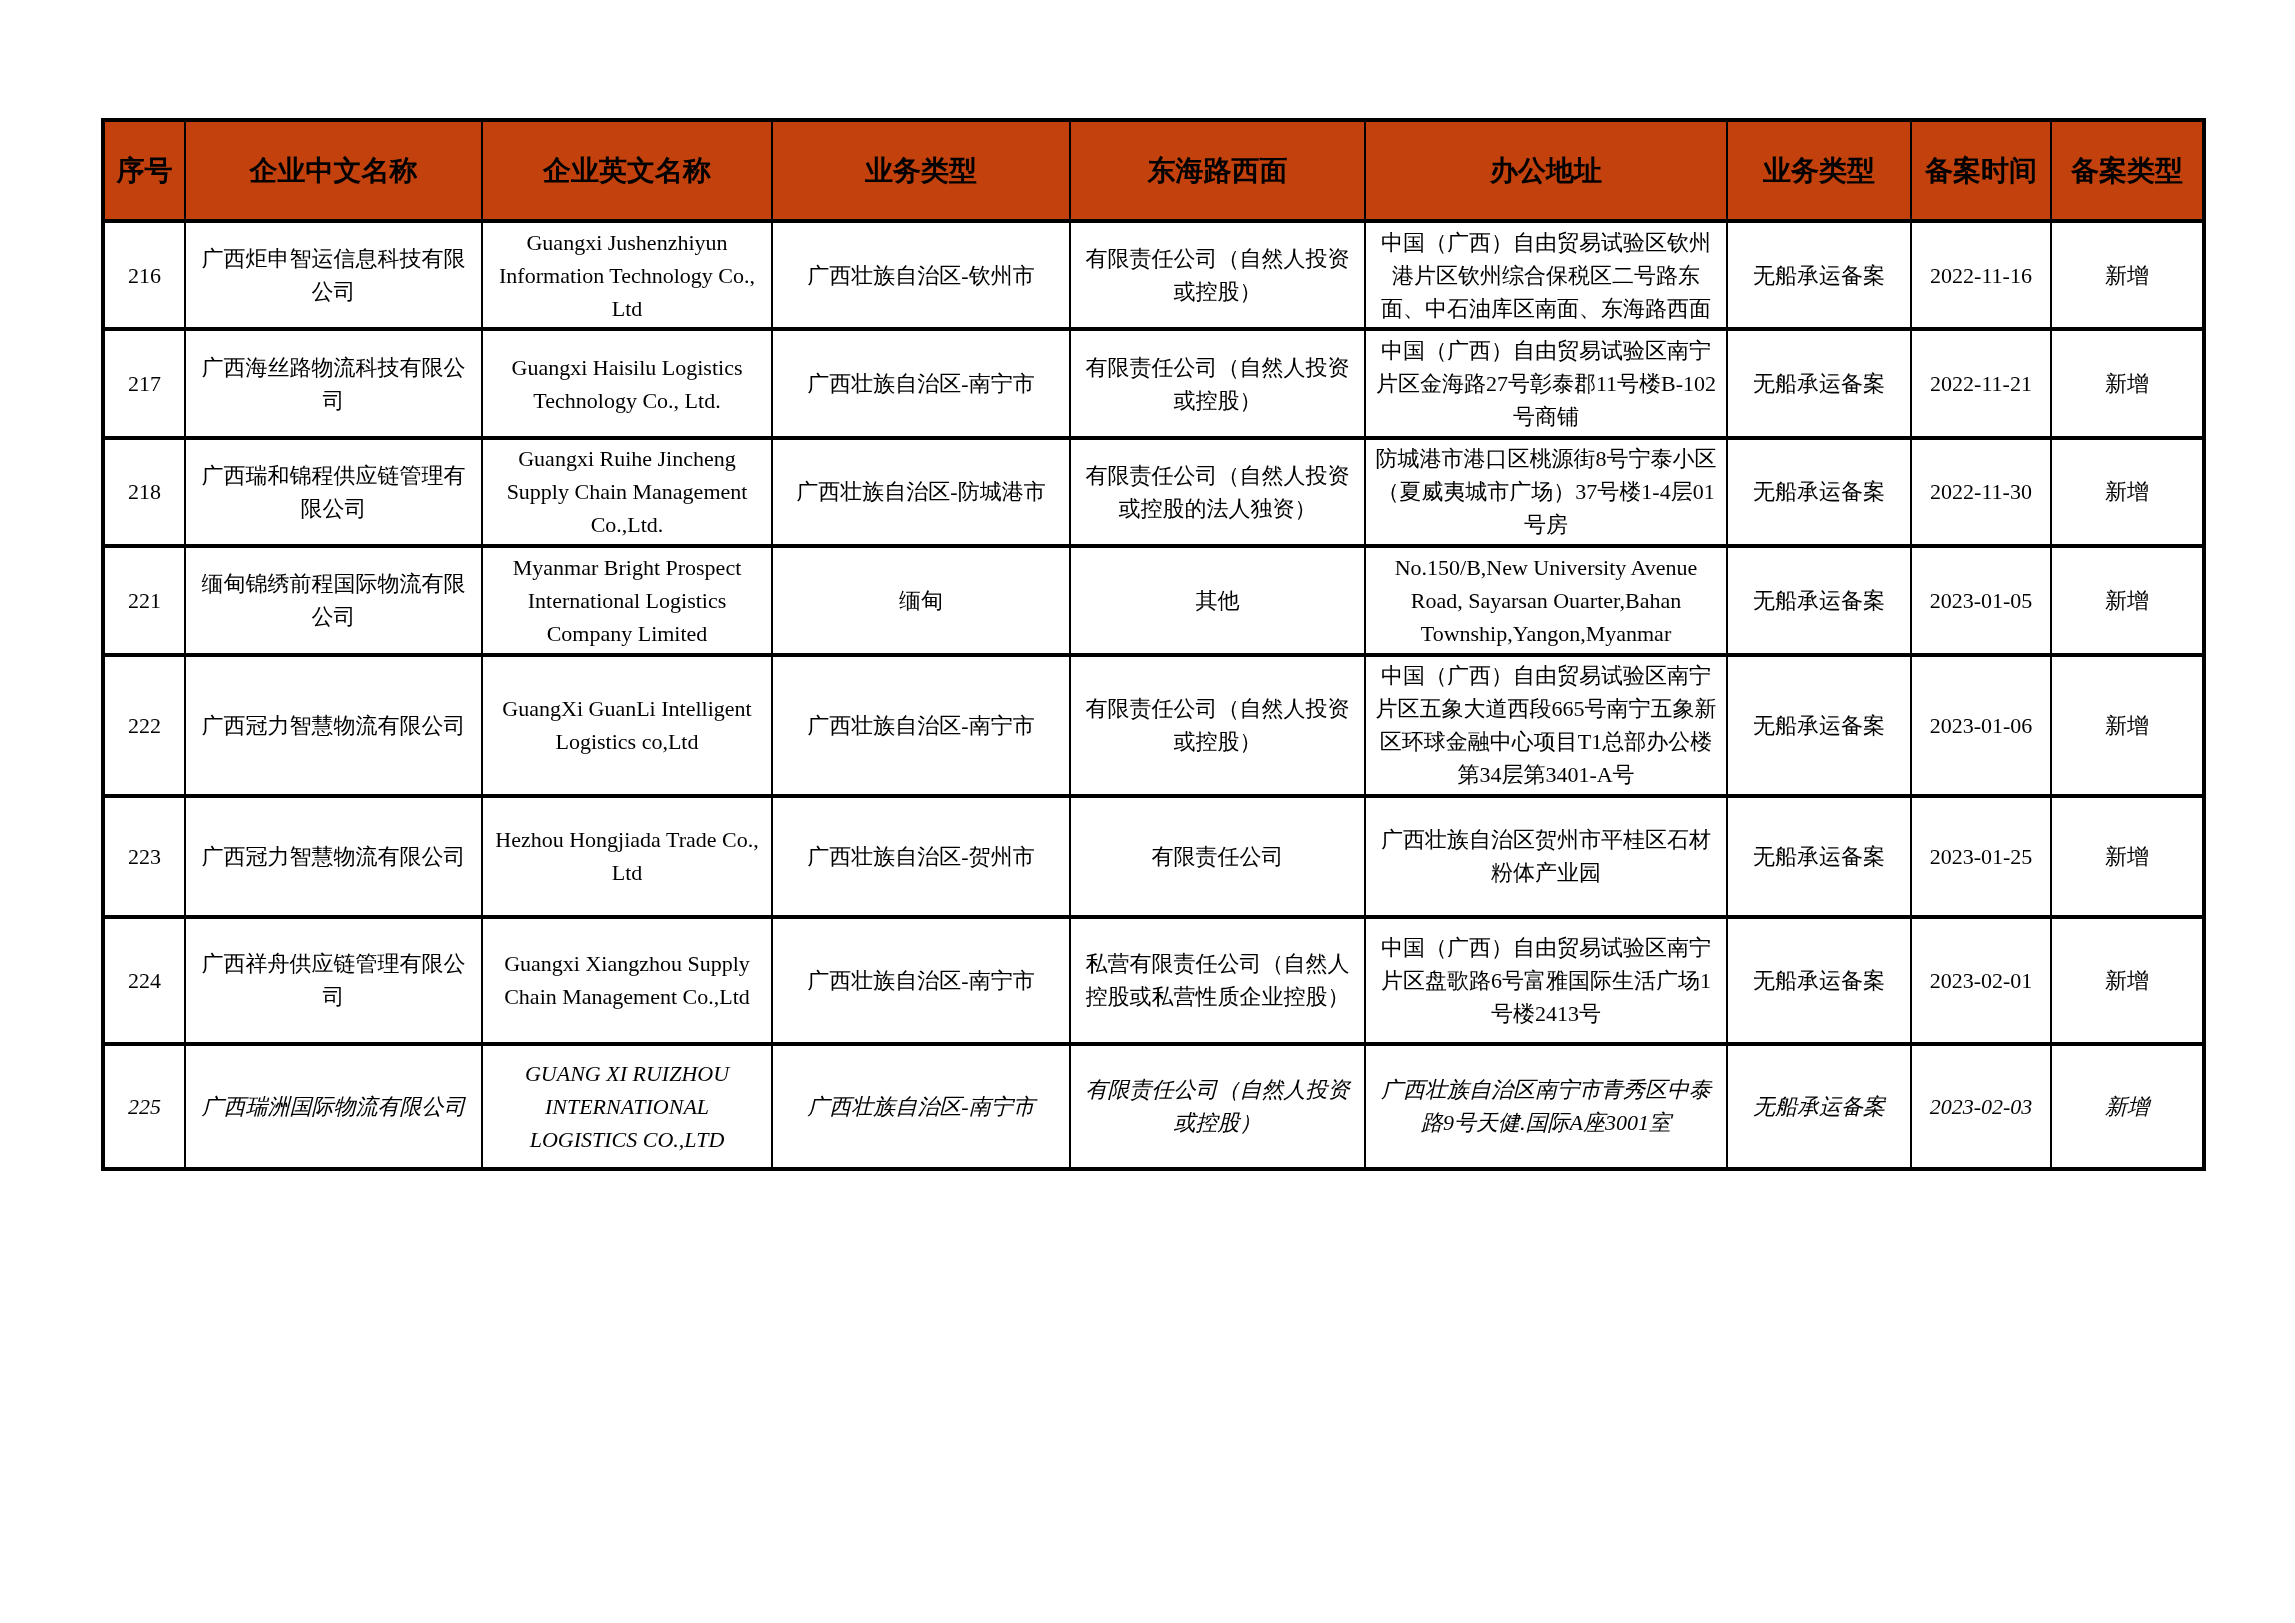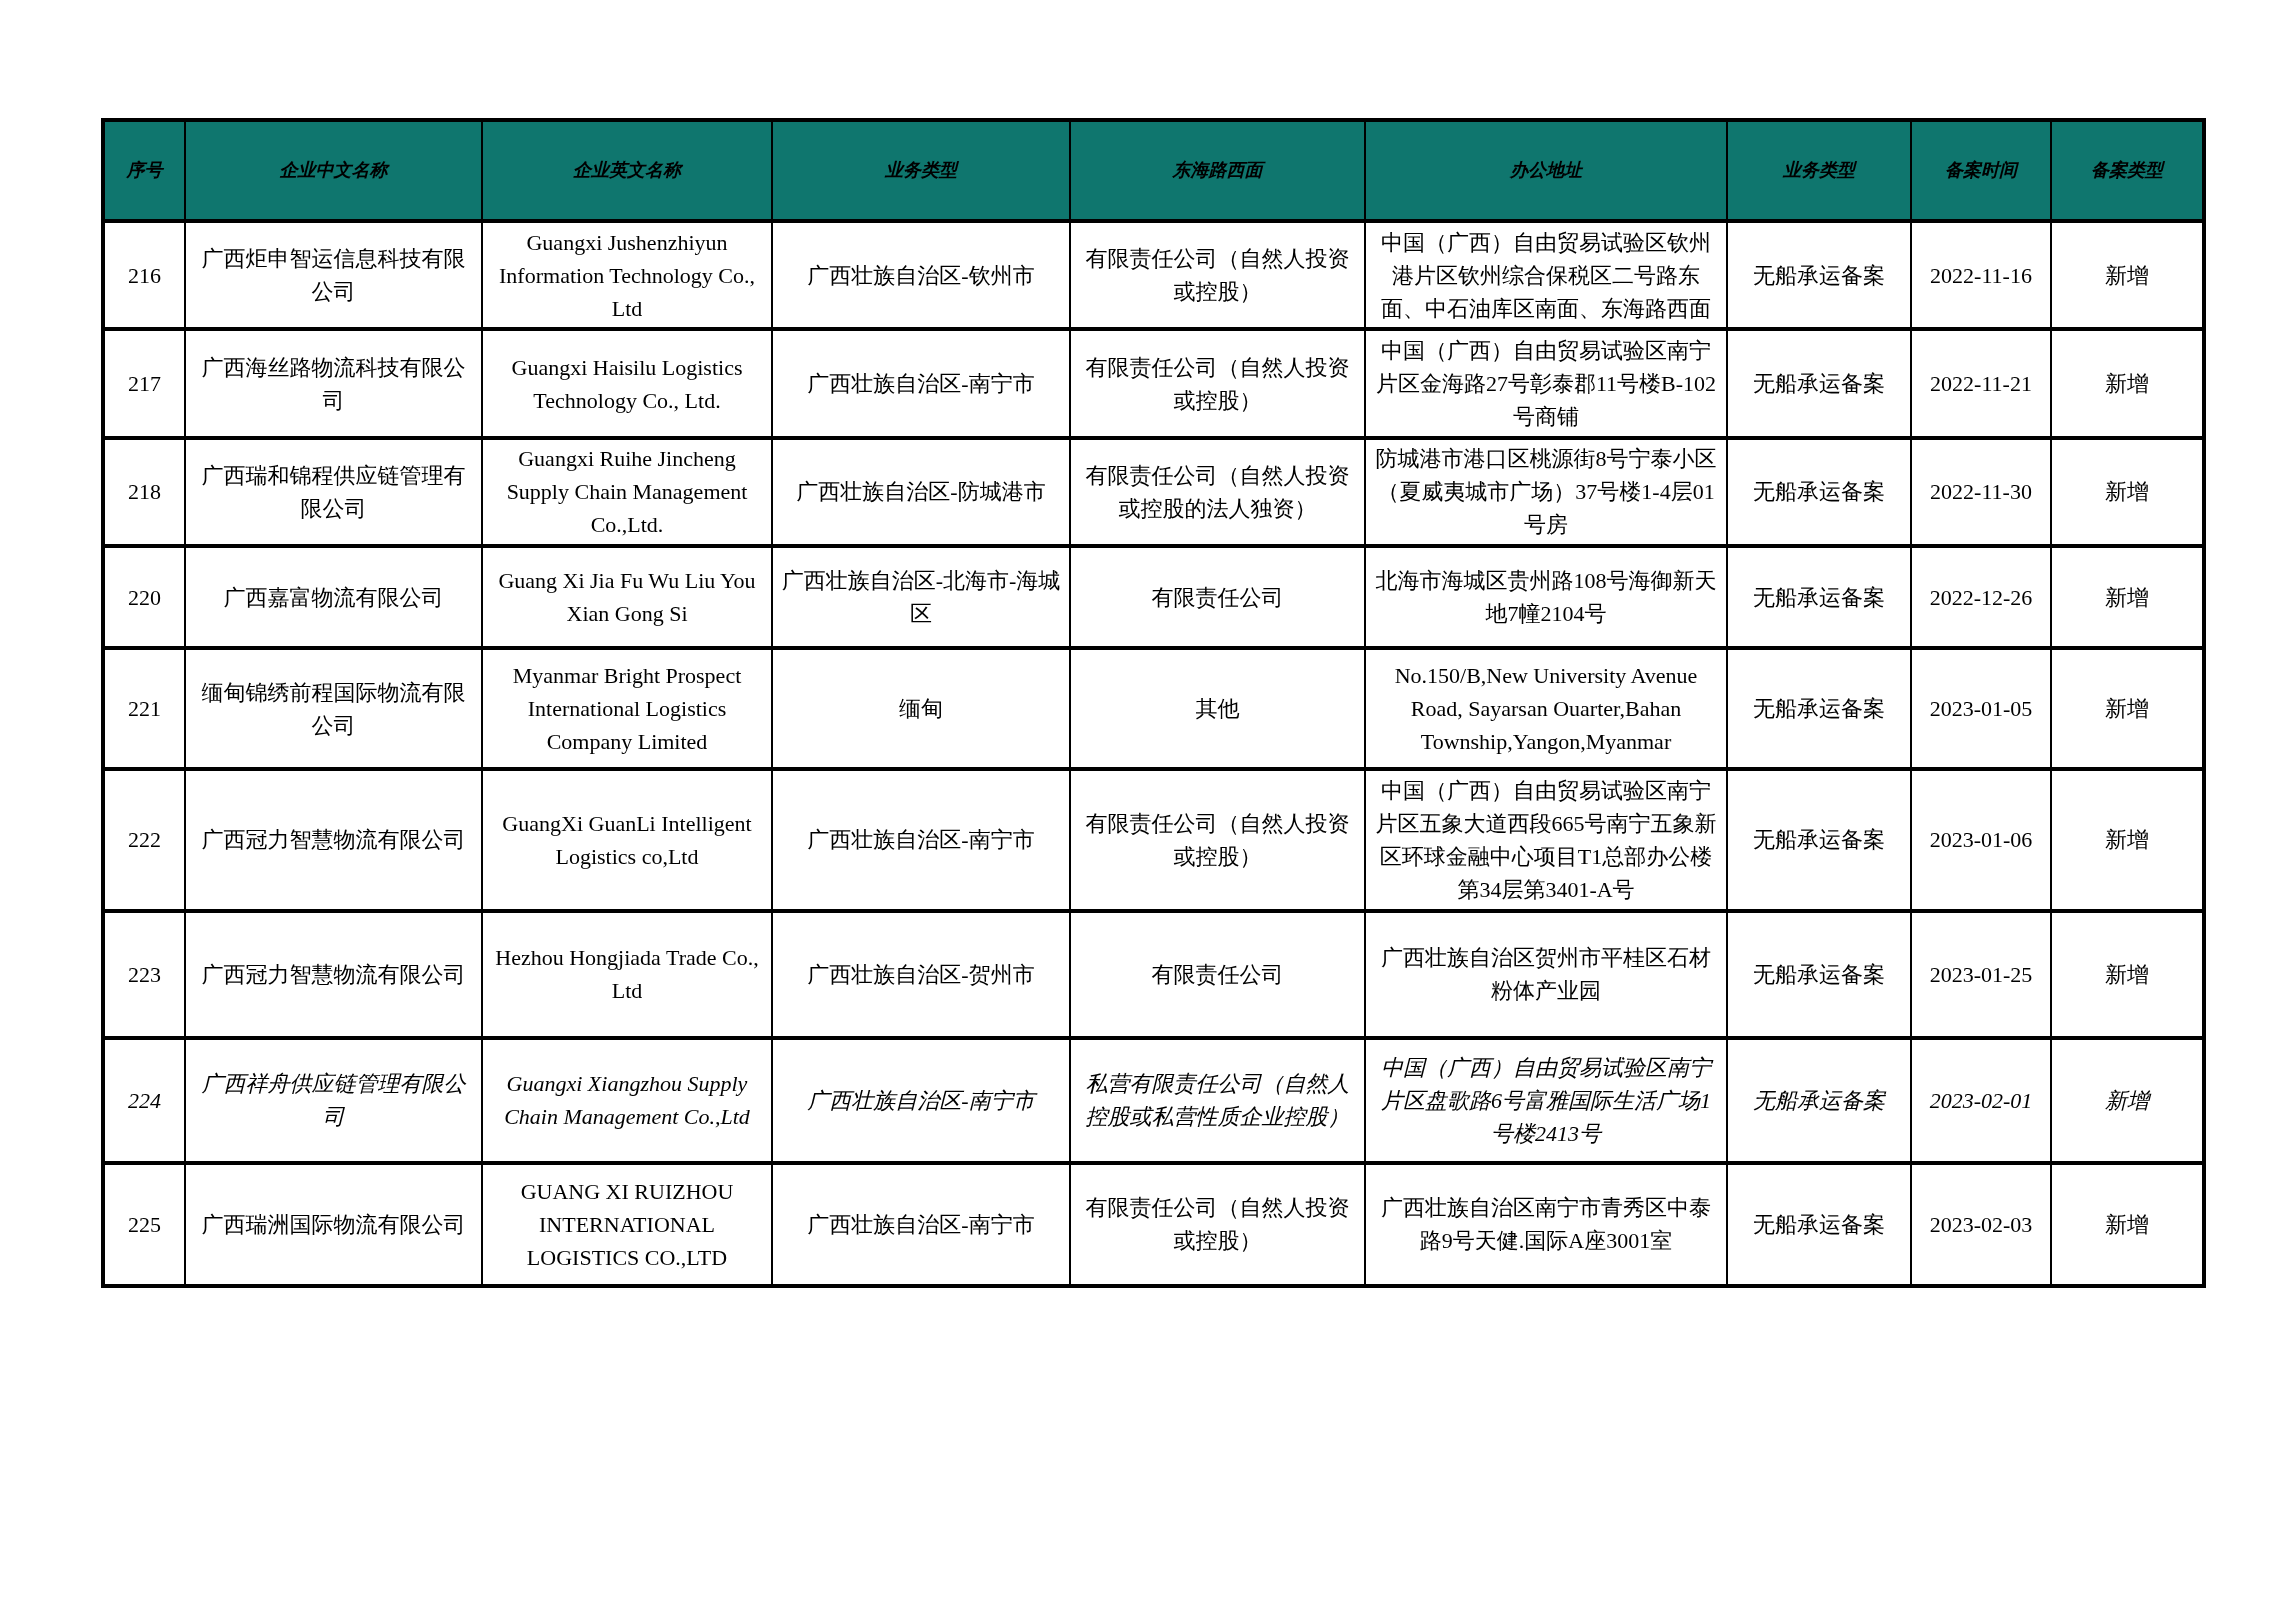--- a/index.html
+++ b/index.html
@@ -31,26 +31,25 @@
     border-style: solid;
     border-color: #000000;
     border-width: 4.1px 2.7px;
     text-align: center;
     vertical-align: middle;
     padding: 2.7px 6.8px;
     box-sizing: border-box;
     word-break: break-word;
   }
   thead th {
-    background: #0f766e;
+    background: #c2410c;
     font-weight: bold;
-    font-size: 18px;
+    font-size: 28px;
     height: 101px;
     line-height: 1.4;
-    font-style: italic;
   }
   tbody td {
     font-size: 22px;
     line-height: 1.5;
     background: #ffffff;
   }
   
   col.c-serial   { width: 82px; }
   col.c-cn       { width: 297px; }
   col.c-en       { width: 290px; }
@@ -130,31 +129,20 @@
           <td>广西瑞和锦程供应链管理有限公司</td>
           <td>Guangxi Ruihe Jincheng Supply Chain  Management Co.,Ltd.</td>
           <td>广西壮族自治区-防城港市</td>
           <td>有限责任公司（自然人投资或控股的法人独资）</td>
           <td>防城港市港口区桃源街8号宁泰小区（夏威夷城市广场）37号楼1-4层01号房</td>
           <td>无船承运备案</td>
           <td>2022-11-30</td>
           <td>新增</td>
         </tr>
         <tr>
-          <td>220</td>
-          <td>广西嘉富物流有限公司</td>
-          <td>Guang Xi Jia Fu Wu Liu You Xian Gong Si</td>
-          <td>广西壮族自治区-北海市-海城区</td>
-          <td>有限责任公司</td>
-          <td>北海市海城区贵州路108号海御新天地7幢2104号</td>
-          <td>无船承运备案</td>
-          <td>2022-12-26</td>
-          <td>新增</td>
-        </tr>
-        <tr>
           <td>221</td>
           <td>缅甸锦绣前程国际物流有限公司</td>
           <td>Myanmar Bright Prospect International Logistics Company Limited</td>
           <td>缅甸</td>
           <td>其他</td>
           <td>No.150/B,New University Avenue Road, Sayarsan Ouarter,Bahan Township,Yangon,Myanmar</td>
           <td>无船承运备案</td>
           <td>2023-01-05</td>
           <td>新增</td>
         </tr>

